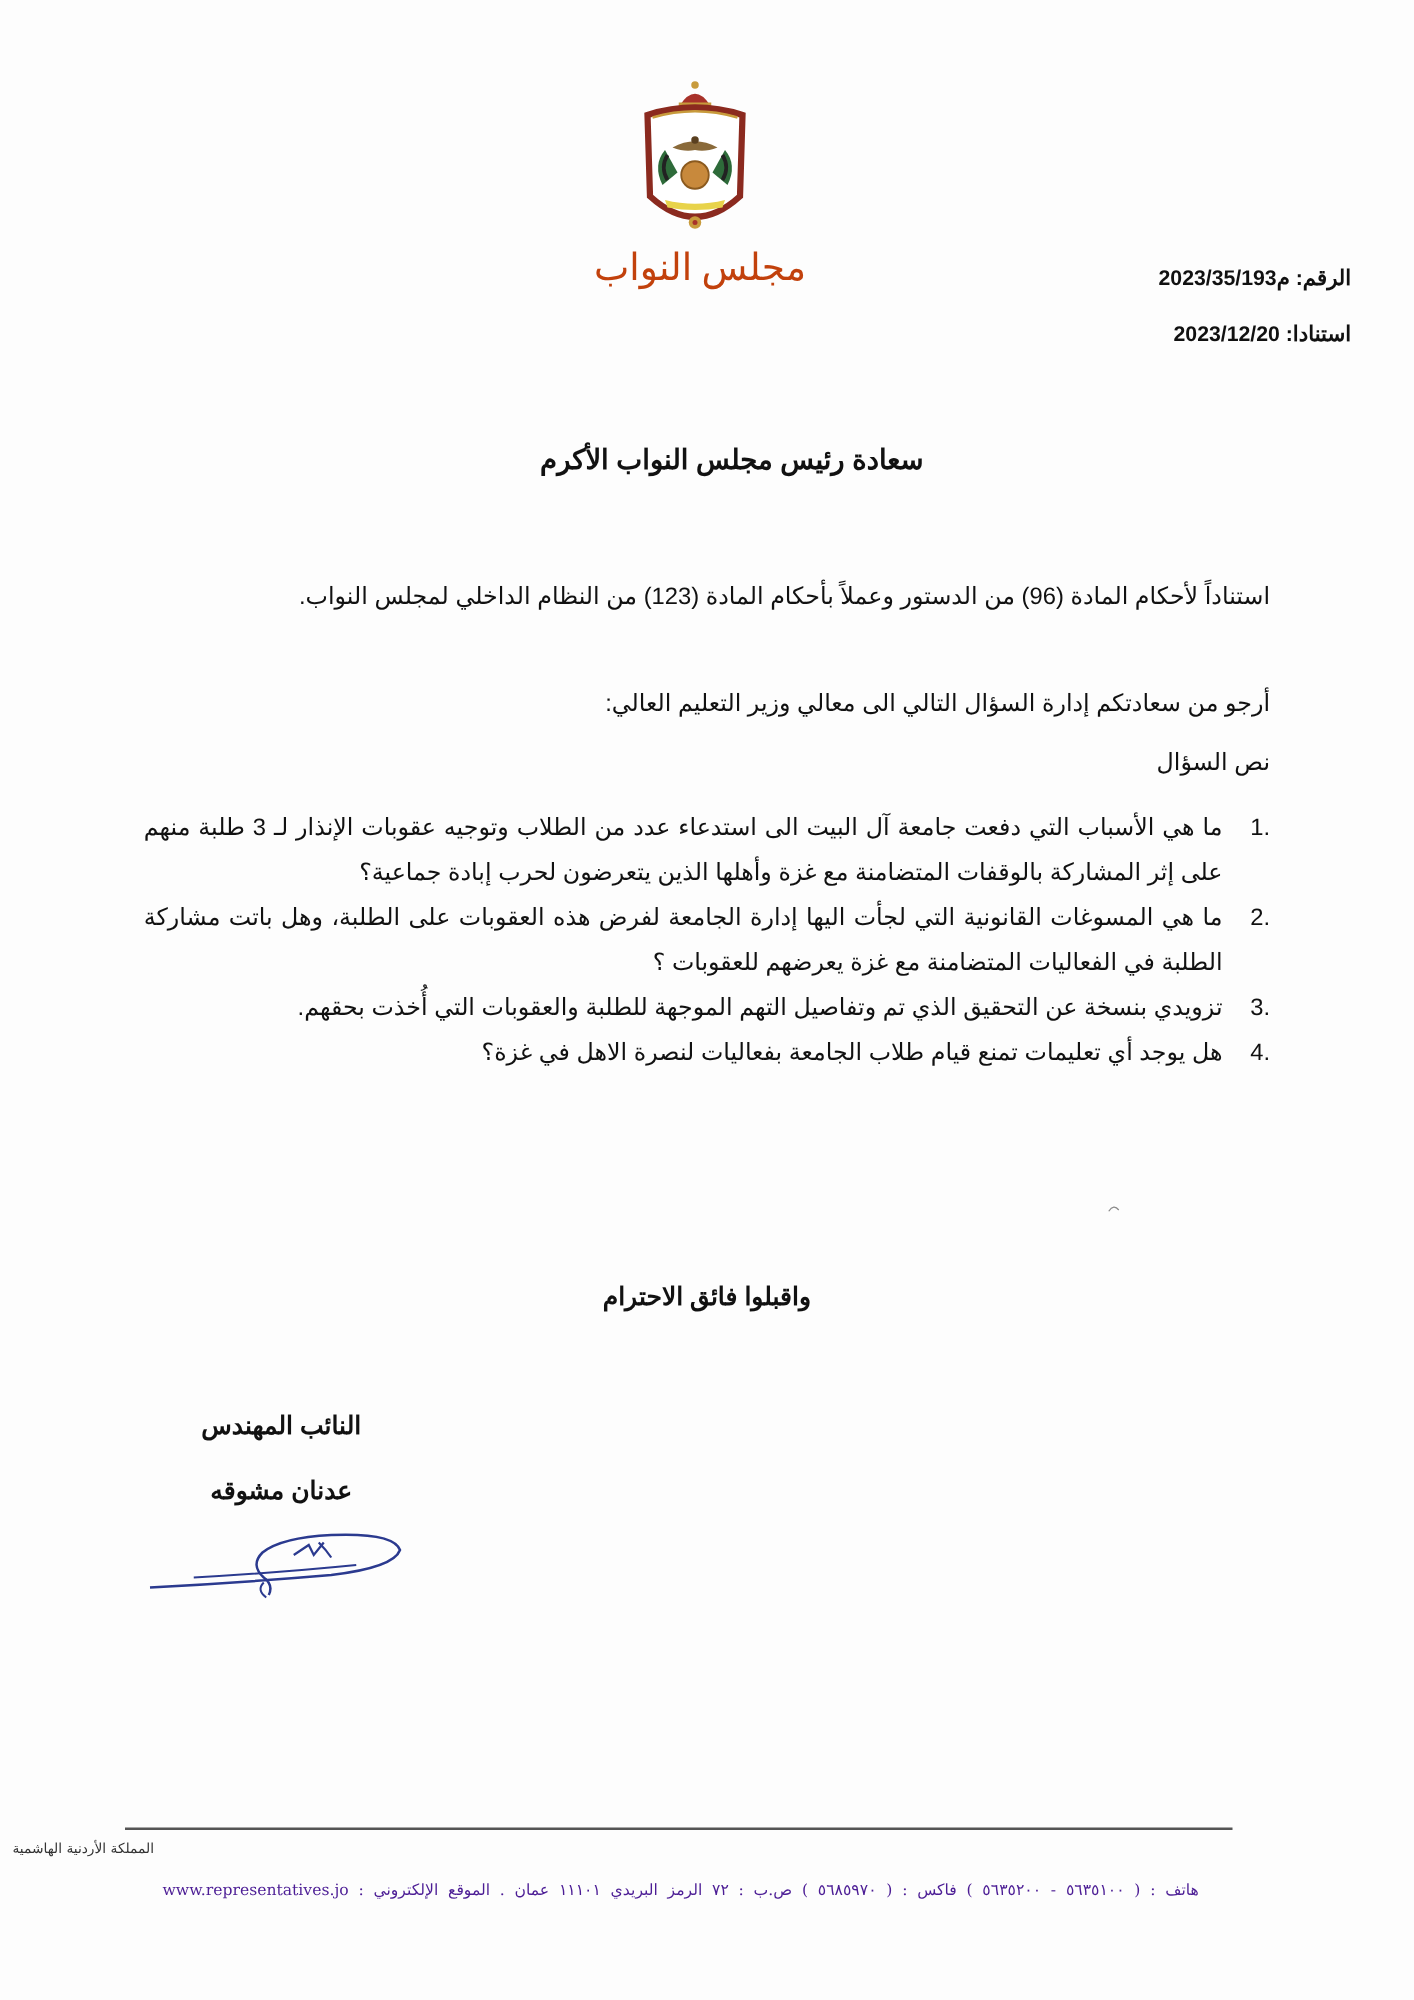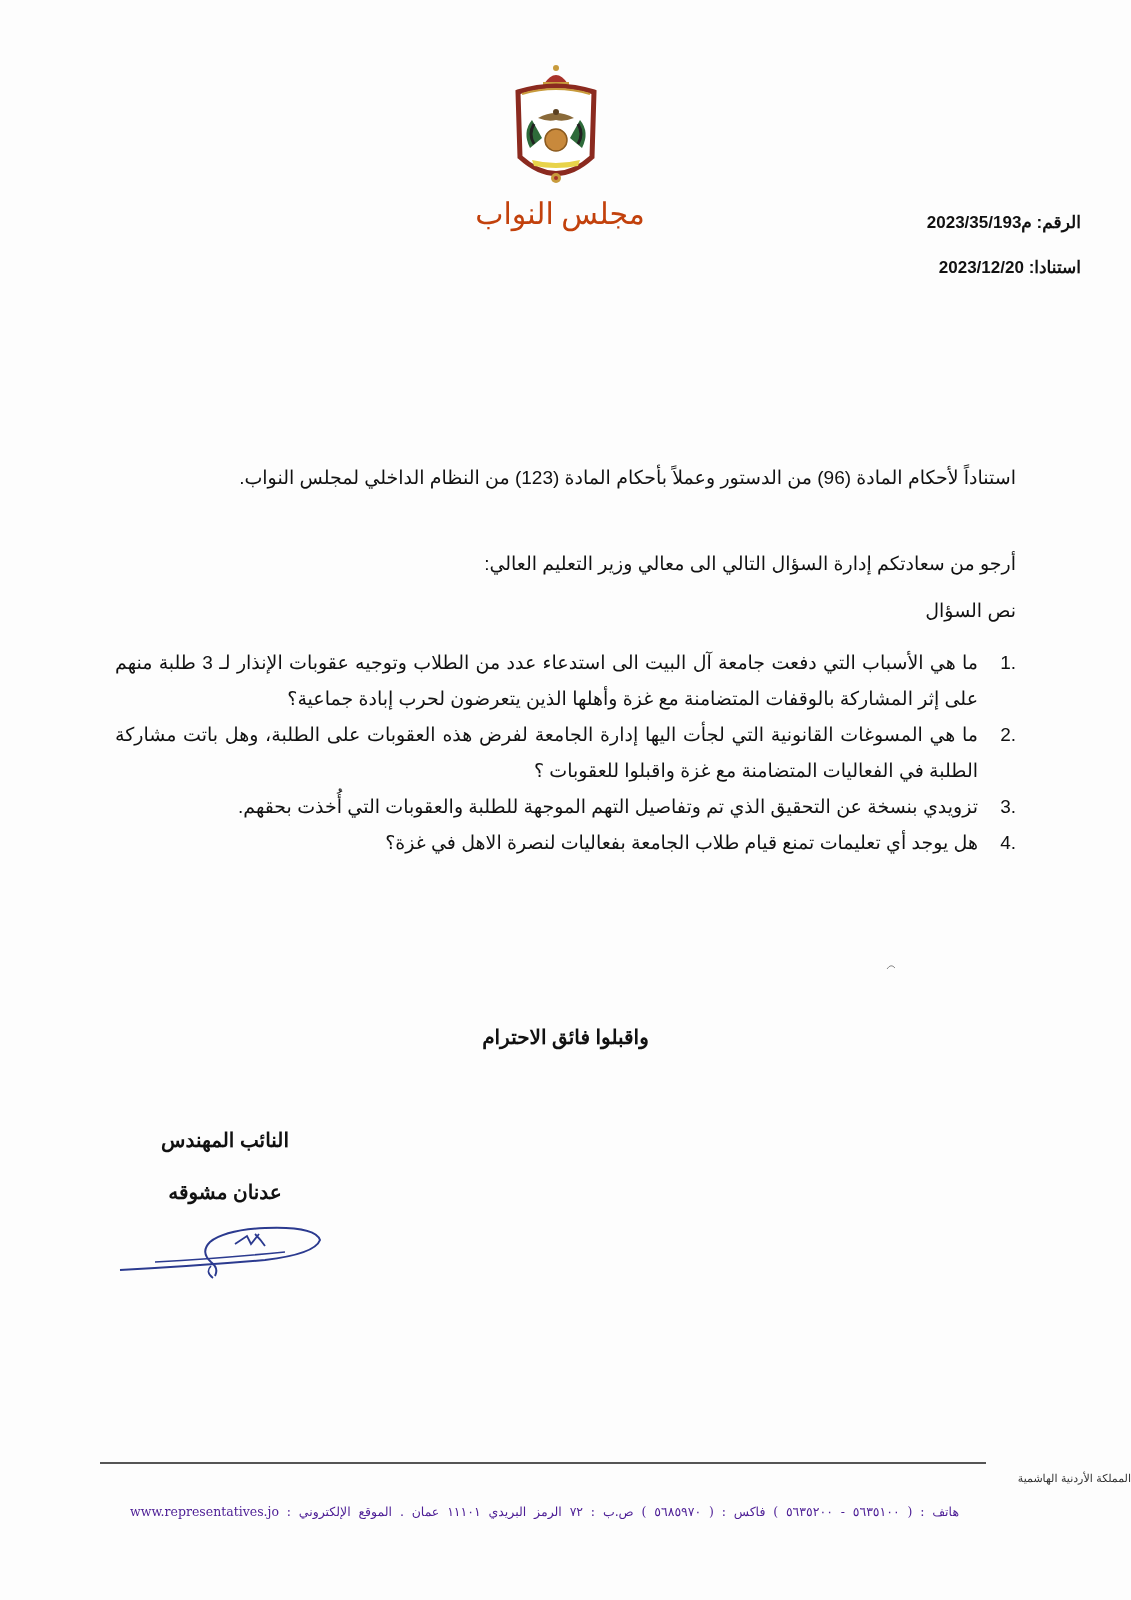--- a/index.html
+++ b/index.html
@@ -29,21 +29,21 @@
   .questions li .num { position: absolute; right: 0; top: 0; direction: ltr; }
   .questions li.short { text-align: right; }
 
   .closing { left: 0; right: 0; top: 1025px; text-align: center; direction: rtl; font-family: "Liberation Sans", sans-serif; font-weight: bold; font-size: 20px; }
 
   .sign-title { left: 140px; width: 170px; text-align: center; top: 1128px; direction: rtl; font-family: "Liberation Sans", sans-serif; font-weight: bold; font-size: 20px; }
   .sign-name { left: 140px; width: 170px; text-align: center; top: 1180px; direction: rtl; font-family: "Liberation Sans", sans-serif; font-weight: bold; font-size: 20px; }
   .signature { left: 115px; top: 1222px; width: 210px; height: 60px; }
 
   .footer-rule { left: 100px; right: 145px; top: 1462px; height: 2px; background: #555; }
-  .footer-kingdom { left: 0; right: 0; top: 1472px; text-align: right; direction: rtl; font-family: "DejaVu Serif", serif; font-size: 11px; color: #333; padding-left: 10px; }
+  .footer-kingdom { left: 0; right: 0; top: 1472px; text-align: left; direction: rtl; font-family: "DejaVu Serif", serif; font-size: 11px; color: #333; padding-left: 10px; }
   .footer-contact { left: 130px; right: 172px; top: 1504px; direction: rtl; font-family: "DejaVu Serif", serif; font-size: 12.5px; color: #4c1d95; text-align: justify; text-align-last: justify; white-space: nowrap; }
   .footer-contact span { white-space: nowrap; }
   .mark { left: 885px; top: 962px; width: 12px; height: 8px; }
 </style>
 </head>
 <body>
 
 <div class="page">
 
   <svg class="abs emblem" viewBox="0 0 96 130">
@@ -74,33 +74,34 @@
 
   <div class="abs meta meta-ref">
     <span class="label">الرقم:</span>
     <span>م2023/35/193</span>
   </div>
   <div class="abs meta meta-date">
     <span class="label">استنادا:</span>
     <span>2023/12/20</span>
   </div>
 
+  <div class="abs title">سعادة رئيس مجلس النواب الأكرم</div>
 
   <div class="abs body-text intro">استناداً لأحكام المادة (96) من الدستور وعملاً بأحكام المادة (123) من النظام الداخلي لمجلس النواب.</div>
   <div class="abs body-text request">أرجو من سعادتكم إدارة السؤال التالي الى معالي وزير التعليم العالي:</div>
   <div class="abs body-text q-heading">نص السؤال</div>
 
   <ol class="abs questions">
     <li>
       <span class="num">1.</span>
       <span>ما هي الأسباب التي دفعت جامعة آل البيت الى استدعاء عدد من الطلاب وتوجيه عقوبات الإنذار لـ 3 طلبة منهم على إثر المشاركة بالوقفات المتضامنة مع غزة وأهلها الذين يتعرضون لحرب إبادة جماعية؟</span>
     </li>
     <li>
       <span class="num">2.</span>
-      <span>ما هي المسوغات القانونية التي لجأت اليها إدارة الجامعة لفرض هذه العقوبات على الطلبة، وهل باتت مشاركة الطلبة في الفعاليات المتضامنة مع غزة واقبلوا للعقوبات ؟</span>
+      <span>ما هي المسوغات القانونية التي لجأت اليها إدارة الجامعة لفرض هذه العقوبات على الطلبة، وهل باتت مشاركة الطلبة في الفعاليات المتضامنة مع غزة يعرضهم للعقوبات ؟</span>
     </li>
     <li>
       <span class="num">3.</span>
       <span>تزويدي بنسخة عن التحقيق الذي تم وتفاصيل التهم الموجهة للطلبة والعقوبات التي أُخذت بحقهم.</span>
     </li>
     <li class="short">
       <span class="num">4.</span>
       <span>هل يوجد أي تعليمات تمنع قيام طلاب الجامعة بفعاليات لنصرة الاهل في غزة؟</span>
     </li>
   </ol>

